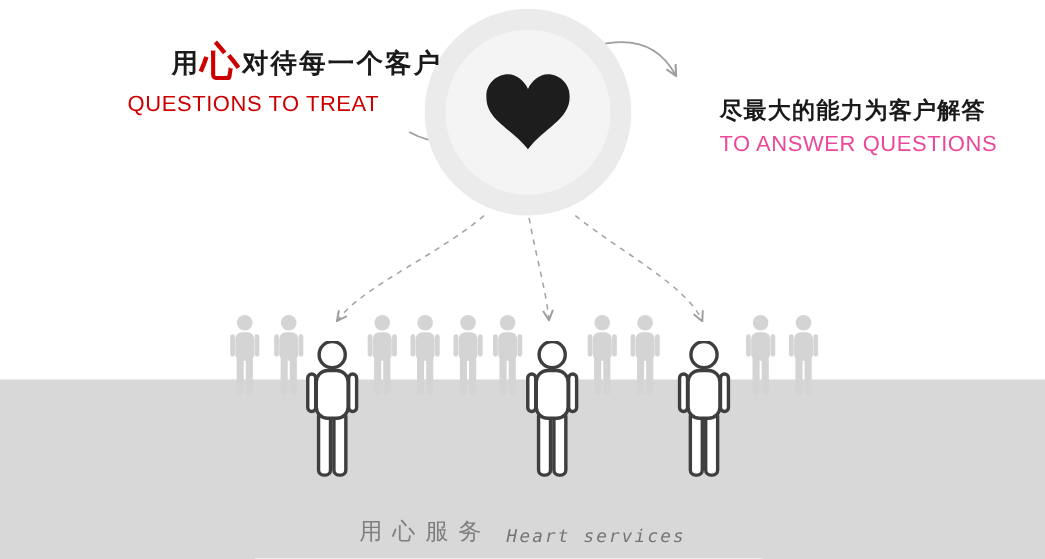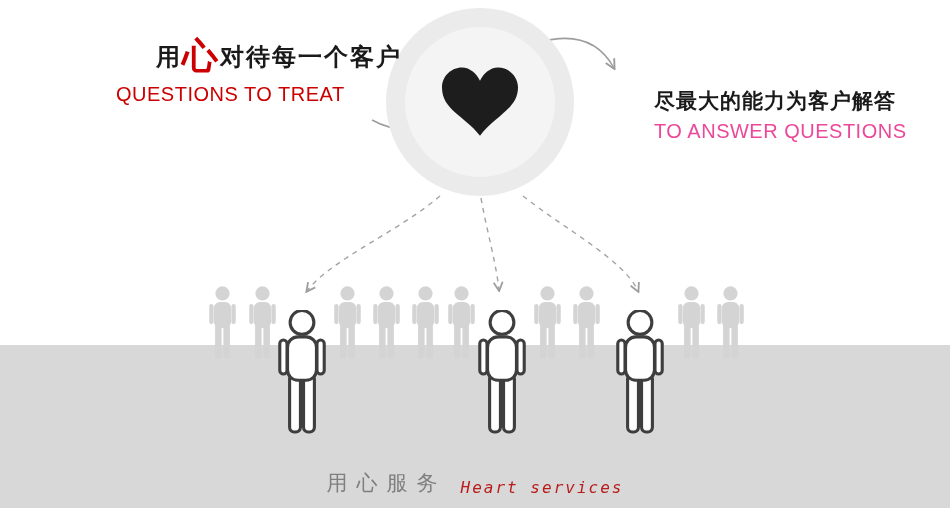--- a/index.html
+++ b/index.html
@@ -63,21 +63,21 @@
   .p-large{fill:#ffffff;stroke:#3e3e3e;stroke-width:3px;z-index:4;}
   
   .caption{
     position:absolute;left:0;right:0;top:469px;z-index:5;
     display:flex;justify-content:center;align-items:flex-end;gap:14px;
   }
   .caption .cn{
     font-size:21px;color:#7f7f7f;letter-spacing:9px;font-weight:500;
   }
   .caption .en{
-    font-size:16px;color:#b91c1c;letter-spacing:2px;font-style:italic;
+    font-size:16px;color:#737373;letter-spacing:2px;font-style:italic;
     font-family:"DejaVu Sans Mono", monospace;
   }
   .hidden-defs{position:absolute;width:0;height:0;overflow:hidden;}
 </style>
 </head>
 <body>
 
 <div class="stage">
 
   <svg class="hidden-defs" aria-hidden="true">

